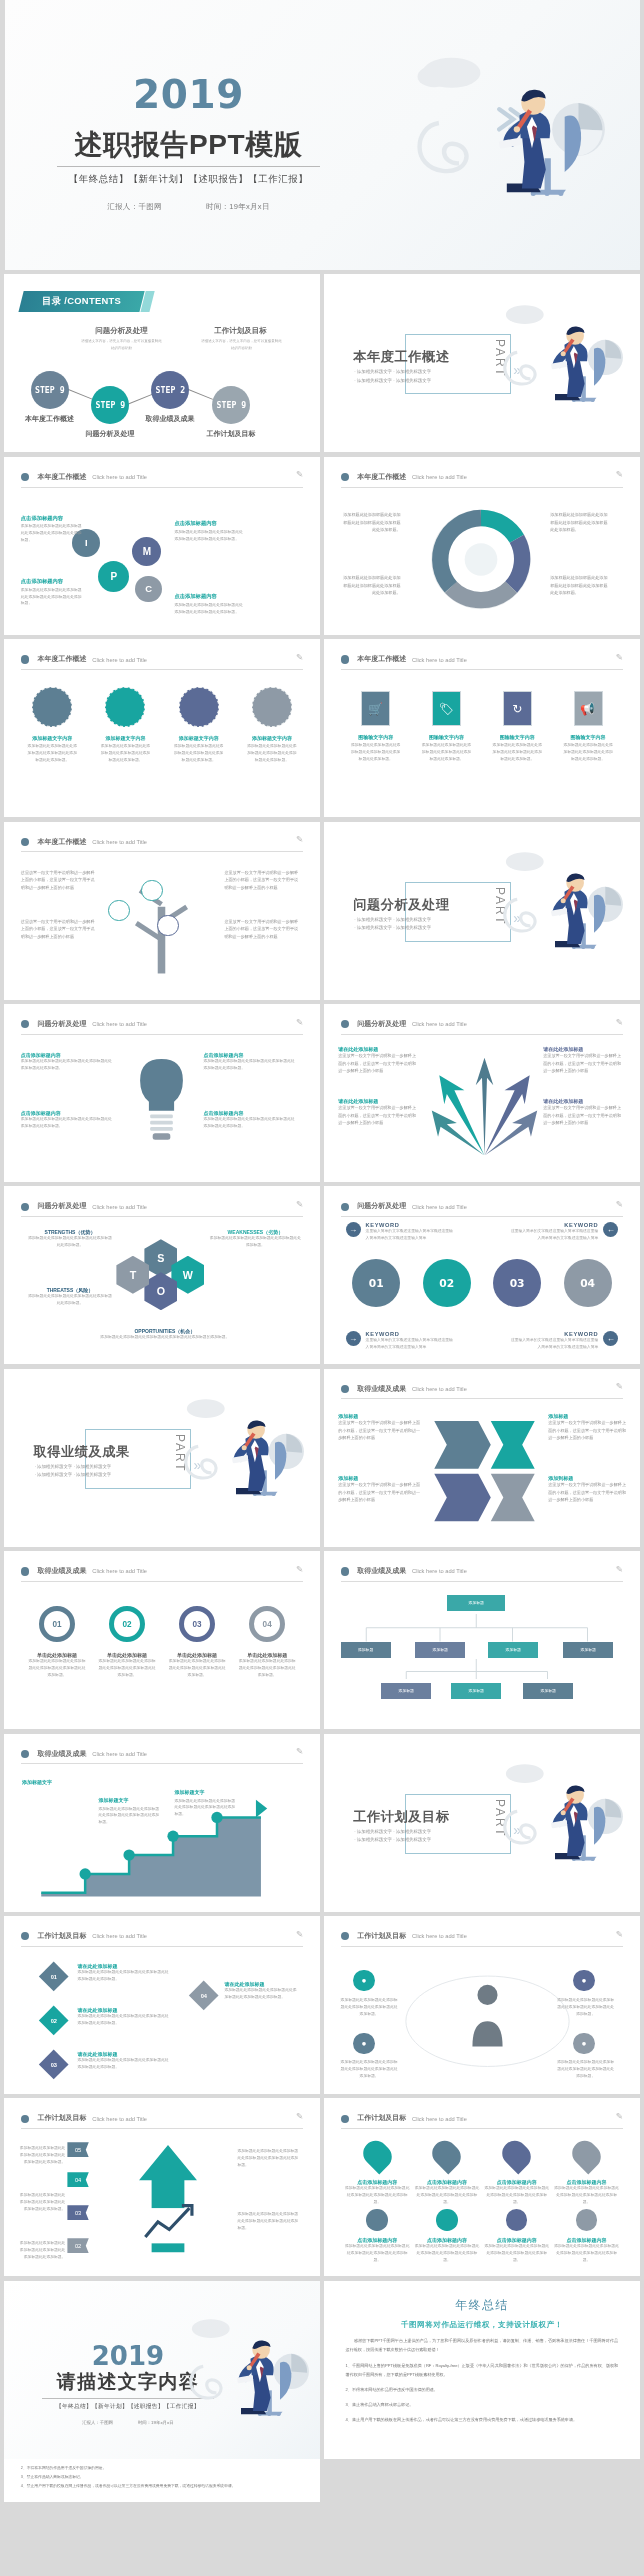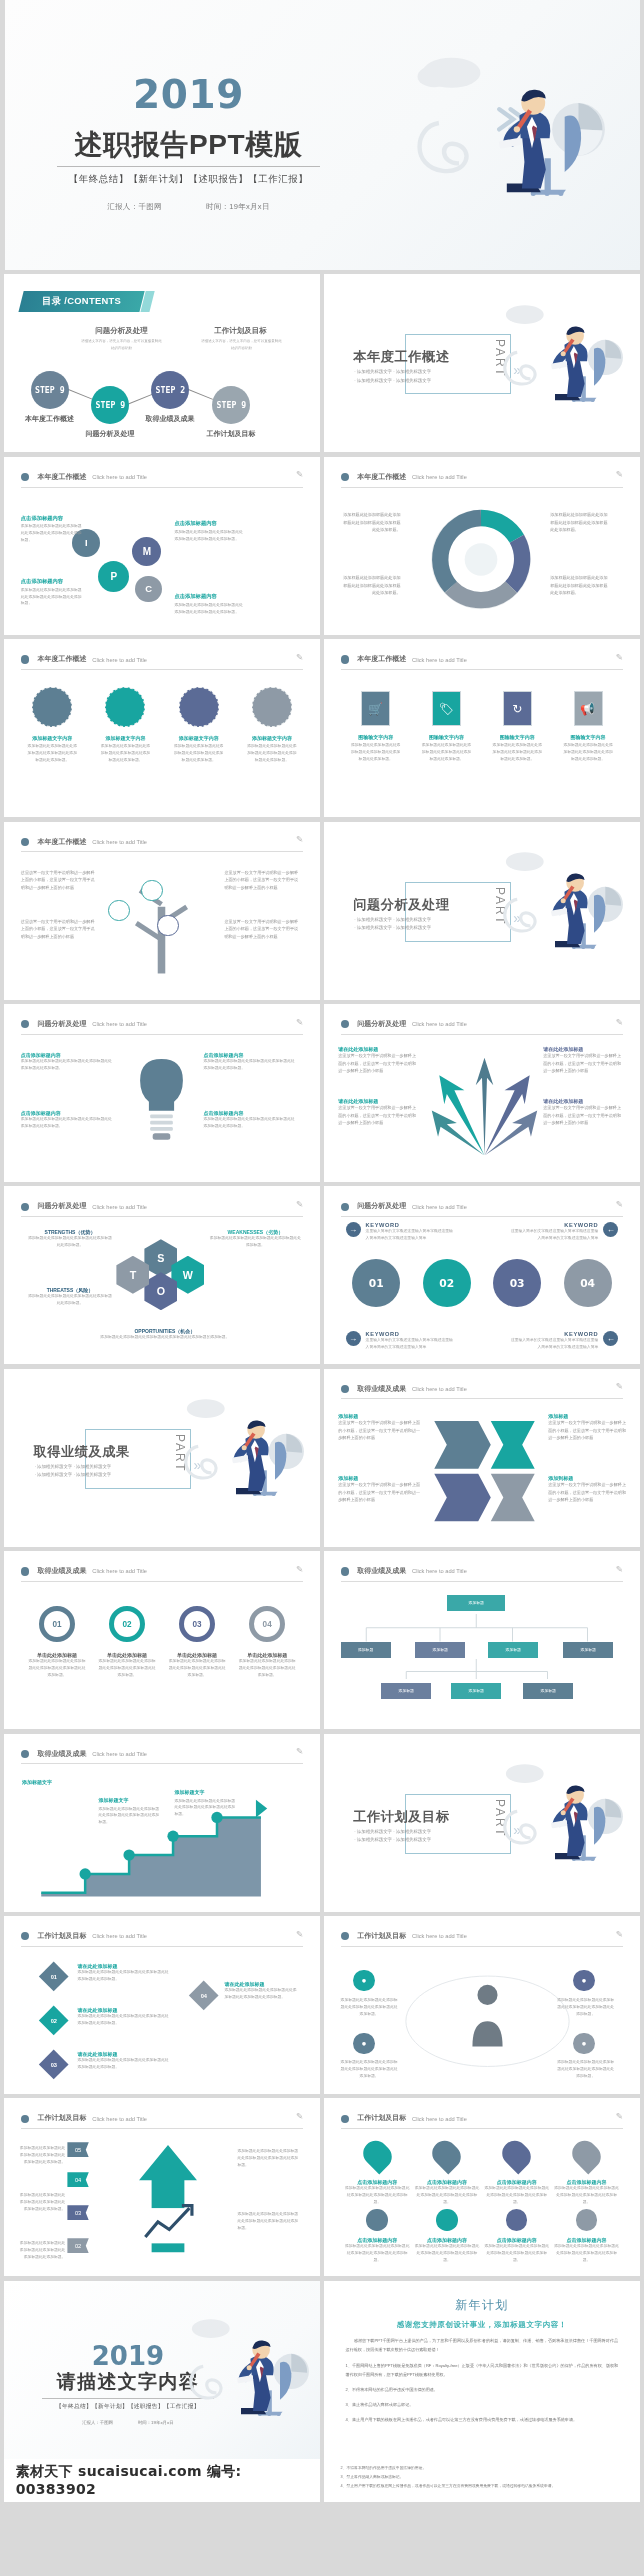--- a/index.html
+++ b/index.html
@@ -1027,36 +1027,33 @@
             <rect x="110" y="112" width="25" height="9" rx="2" fill="#f2f4f7" transform="rotate(-10 122 116)"></rect>
             <path d="M128 96 l14 -22 l5 3 l-15 22Z" fill="#d8604f"></path>
             <circle cx="129" cy="98" r="4" fill="#f2d3ae"></circle>
           </svg>
         </div>
       </div>
     </div>
 
     <div class="slide">
       <div class="cr">
-        <h2>新年计划</h2>
-        <h3>感谢您支持原创设计事业，添加标题文字内容！</h3>
+        <h2>年终总结</h2>
+        <h3>千图网将对作品运行维权，支持设计版权产！</h3>
         <p class="ind">感谢您下载PPT千图网平台上提供的产品，为了您和千图网以及原创作者的利益，请勿复制、传播、销售，否则将承担法律责任！千图网将对作品运行维权，按照传播下载次数的十倍运行索取赔偿！</p>
         <p>1、千图网网站上售的PPT模板是免版税类（RF：Royalty-free）正版受《中华人民共和国著作法》和《世界版权公约》的保护，作品的所有权、版权和著作权归千图网所有，您下载的是PPT模板素材使用权。</p>
         <p>2、不得将本网站的作品用于违反中国法律的用途。</p>
         <p>3、禁止将作品纳入商标或标志标记。</p>
         <p>4、禁止用户用下载的模板在网上传播作品，或者作品可以让第三方在没有费用或费用免费下载，或通过转移电话服务系统申请。</p>
       </div>
     </div>
 
   </div>
 
   <div class="footer">
-    <div class="footer-l">
-      <span class="wm">素材天下 sucaisucai.com 编号: 00383902</span>
-    </div>
     <div class="footer-r">
       <p>2、不得将本网站的作品用于违反中国法律的用途。</p>
       <p>3、禁止将作品纳入商标或标志标记。</p>
       <p>4、禁止用户用下载的模板在网上传播作品，或者作品可以让第三方在没有费用或费用免费下载，或通过转移电话服务系统申请。</p>
     </div>
   </div>
 
 </div>
 
 

